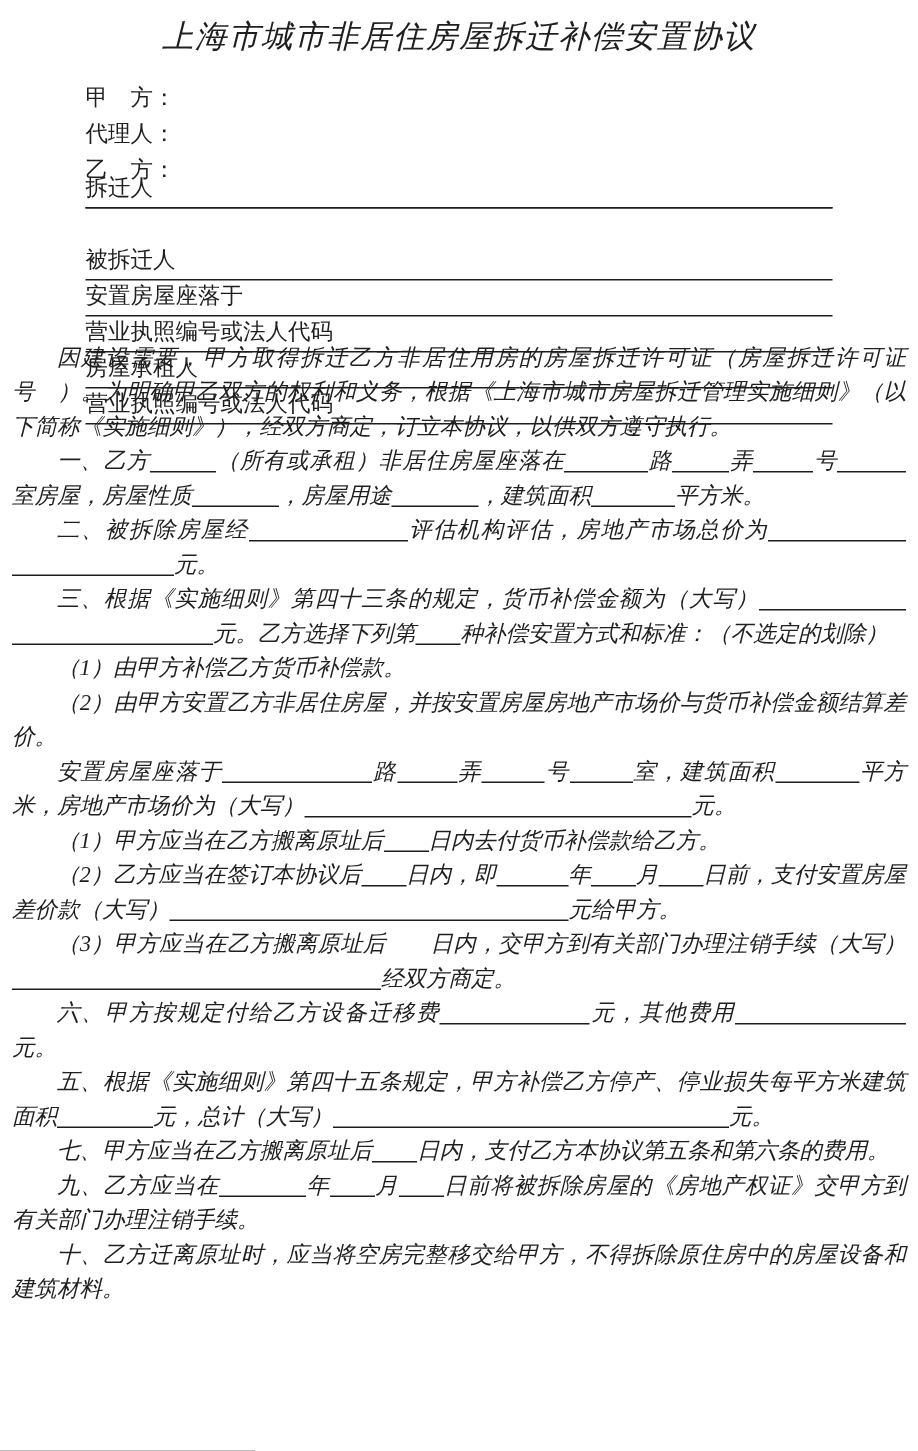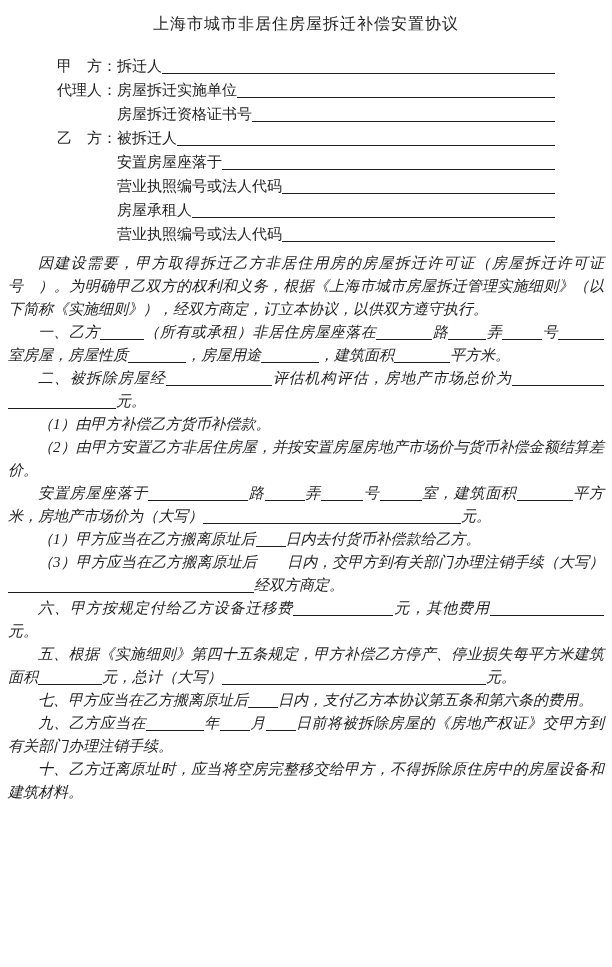--- a/index.html
+++ b/index.html
@@ -2,24 +2,24 @@
 <html><head>
 <meta charset="utf-8">
 <style>
   html,body{margin:0;padding:0;background:#888;}
   .page{
     width:612px;height:967px;box-sizing:border-box;background:#ffffff;
     padding:8px 8px 0 8px;overflow:hidden;position:relative;
     font-family:"Liberation Serif","DejaVu Serif",serif;
     color:#1f1f1f;font-size:15px;
   }
-  .title{ text-align:center;font-size:16px;line-height:24px;margin-top:4px;letter-spacing:1px; }
+  .title{ text-align:center;font-size:21px;line-height:24px;margin-top:4px;letter-spacing:1px;font-style:italic; }
   .docno{ text-align:right;padding-right:12px;margin-top:16px;line-height:24px; }
   .parties{ margin:18px 49px 0 49px; }
-  .prow{ display:flex;height:24px;line-height:24px; }
+  .prow{ display:flex;height:24px;line-height:24px;flex-direction:column; }
   .plabel{ width:60px;flex:0 0 60px;white-space:pre; }
   .pfield{ white-space:pre; }
   .fill{ flex:1;border-bottom:1px solid #1d1d1d;margin-bottom:4px; }
   .body{ margin-top:6px;line-height:23px; }
   .body p{ margin:0;text-indent:2em;text-align:justify;font-style:italic; }
   .bl{ display:inline-block;border-bottom:1px solid #1d1d1d;vertical-align:-3px;height:1px; }
   .gap{ display:inline-block;height:1px; }
 </style>
 </head>
 <body>
@@ -29,26 +29,20 @@
   <div class="title">上海市城市非居住房屋拆迁补偿安置协议</div>
 
   <div class="parties">
     <div class="prow">
       <span class="plabel">甲　方：</span>
         <span class="pfield">拆迁人</span>
         <span class="fill"></span>
     </div>
     <div class="prow">
       <span class="plabel">代理人：</span>
-        <span class="pfield">房屋拆迁实施单位</span>
-        <span class="fill"></span>
-    </div>
-    <div class="prow">
-      <span class="plabel"></span>
-        <span class="pfield">房屋拆迁资格证书号</span>
         <span class="fill"></span>
     </div>
     <div class="prow">
       <span class="plabel">乙　方：</span>
         <span class="pfield">被拆迁人</span>
         <span class="fill"></span>
     </div>
     <div class="prow">
       <span class="plabel"></span>
         <span class="pfield">安置房屋座落于</span>
@@ -72,30 +66,32 @@
   </div>
 
   <div class="body">
 
     <p><span>因建设需要，甲方取得拆迁乙方非居住用房的房屋拆迁许可证（房屋拆迁许可证号　）。为明确甲乙双方的权利和义务，根据《上海市城市房屋拆迁管理实施细则》（以下简称《实施细则》），经双方商定，订立本协议，以供双方遵守执行。</span></p>
 
     <p><span>一、乙方</span><span class="bl" style="width:44px"></span><span>（所有或承租）非居住房屋座落在</span><span class="bl" style="width:56px"></span><span>路</span><span class="bl" style="width:38px"></span><span>弄</span><span class="bl" style="width:40px"></span><span>号</span><span class="bl" style="width:46px"></span><span>室房屋，房屋性质</span><span class="bl" style="width:58px"></span><span>，房屋用途</span><span class="bl" style="width:58px"></span><span>，建筑面积</span><span class="bl" style="width:56px"></span><span>平方米。</span></p>
 
     <p><span>二、被拆除房屋经</span><span class="bl" style="width:106px"></span><span>评估机构评估，房地产市场总价为</span><span class="bl" style="width:92px"></span><span class="bl" style="width:108px"></span><span>元。</span></p>
 
+    <p><span>三、根据《实施细则》第四十三条的规定，货币补偿金额为（大写）</span><span class="bl" style="width:98px"></span><span class="bl" style="width:134px"></span><span>元。乙方选择下列第</span><span class="bl" style="width:30px"></span><span>种补偿安置方式和标准：（不选定的划除）</span></p>
 
     <p><span>（1）由甲方补偿乙方货币补偿款。</span></p>
 
     <p><span>（2）由甲方安置乙方非居住房屋，并按安置房屋房地产市场价与货币补偿金额结算差价。</span></p>
 
     <p><span>安置房屋座落于</span><span class="bl" style="width:100px"></span><span>路</span><span class="bl" style="width:40px"></span><span>弄</span><span class="bl" style="width:42px"></span><span>号</span><span class="bl" style="width:42px"></span><span>室，建筑面积</span><span class="bl" style="width:56px"></span><span>平方米，房地产市场价为（大写）</span><span class="bl" style="width:258px"></span><span>元。</span></p>
 
 
     <p><span>（1）甲方应当在乙方搬离原址后</span><span class="bl" style="width:30px"></span><span>日内去付货币补偿款给乙方。</span></p>
 
+    <p><span>（2）乙方应当在签订本协议后</span><span class="bl" style="width:30px"></span><span>日内，即</span><span class="bl" style="width:48px"></span><span>年</span><span class="bl" style="width:30px"></span><span>月</span><span class="bl" style="width:30px"></span><span>日前，支付安置房屋差价款（大写）</span><span class="bl" style="width:266px"></span><span>元给甲方。</span></p>
 
     <p><span>（3）甲方应当在乙方搬离原址后</span><span class="gap" style="width:30px"></span><span>日内，交甲方到有关部门办理注销手续（大写）</span><span class="bl" style="width:246px"></span><span>经双方商定。</span></p>
 
     <p><span>六、甲方按规定付给乙方设备迁移费</span><span class="bl" style="width:100px"></span><span>元，其他费用</span><span class="bl" style="width:114px"></span><span>元。</span></p>
 
     <p><span>五、根据《实施细则》第四十五条规定，甲方补偿乙方停产、停业损失每平方米建筑面积</span><span class="bl" style="width:64px"></span><span>元，总计（大写）</span><span class="bl" style="width:264px"></span><span>元。</span></p>
 
     <p><span>七、甲方应当在乙方搬离原址后</span><span class="bl" style="width:30px"></span><span>日内，支付乙方本协议第五条和第六条的费用。</span></p>
 
 

